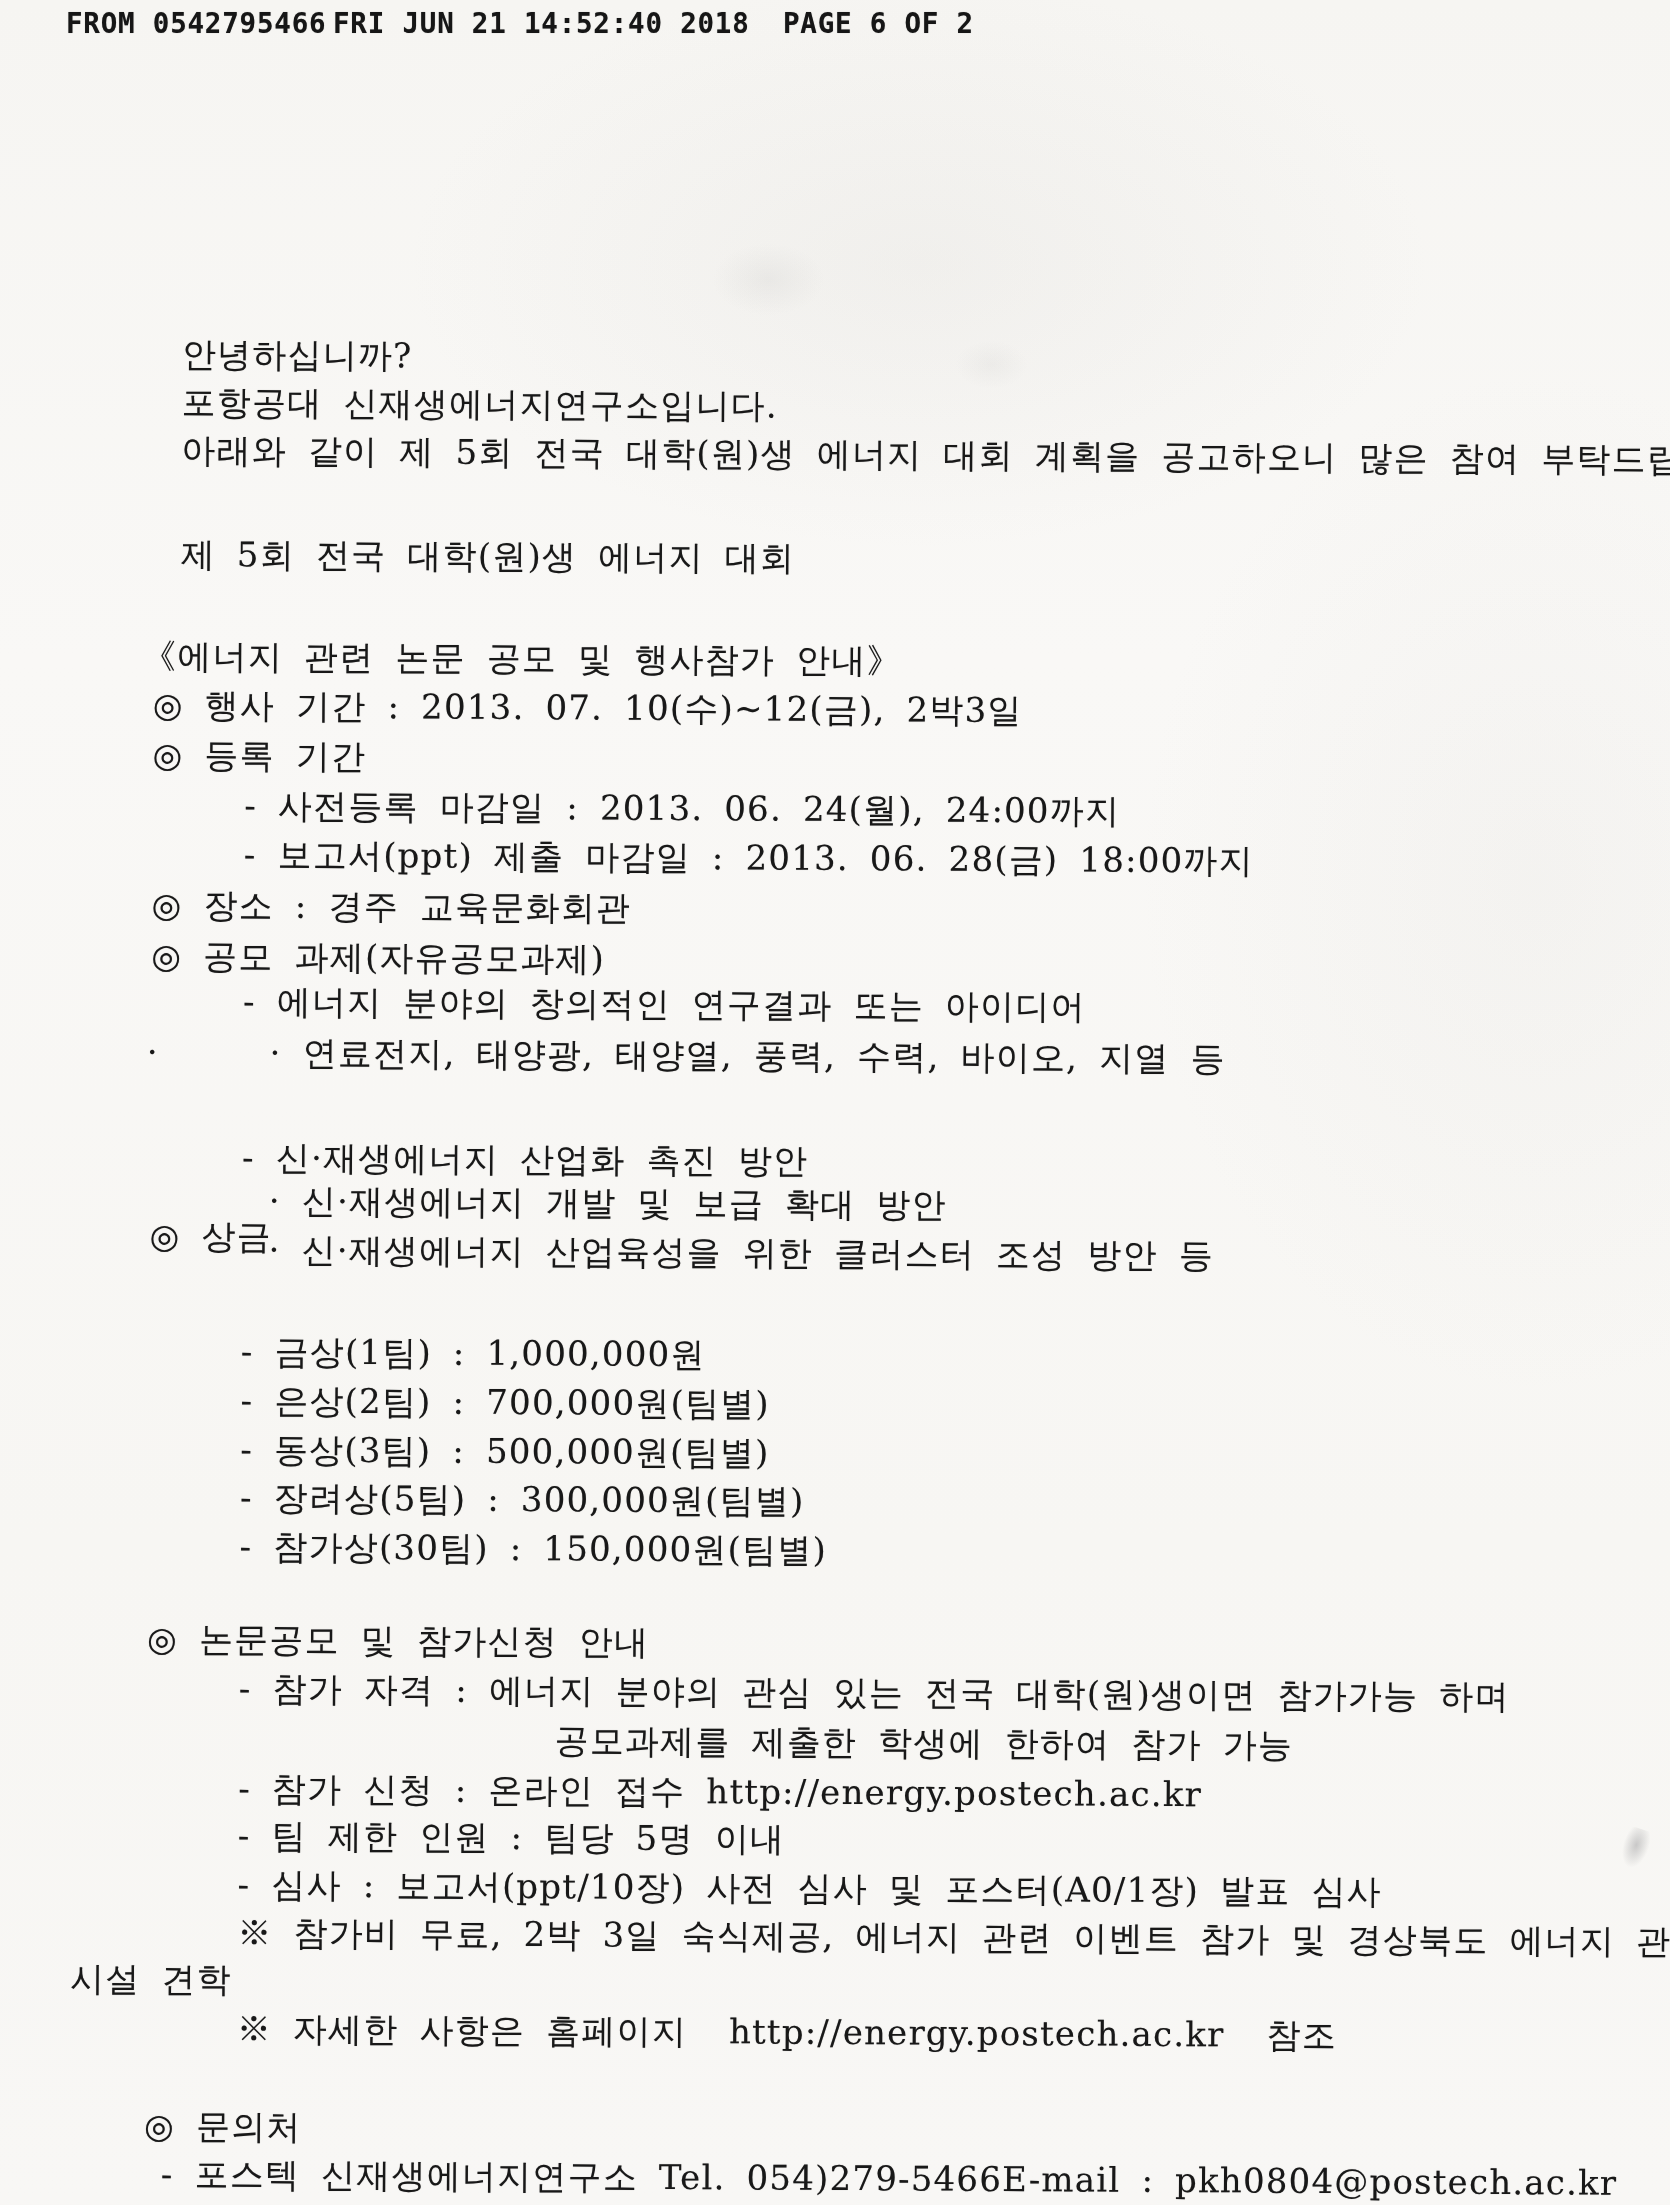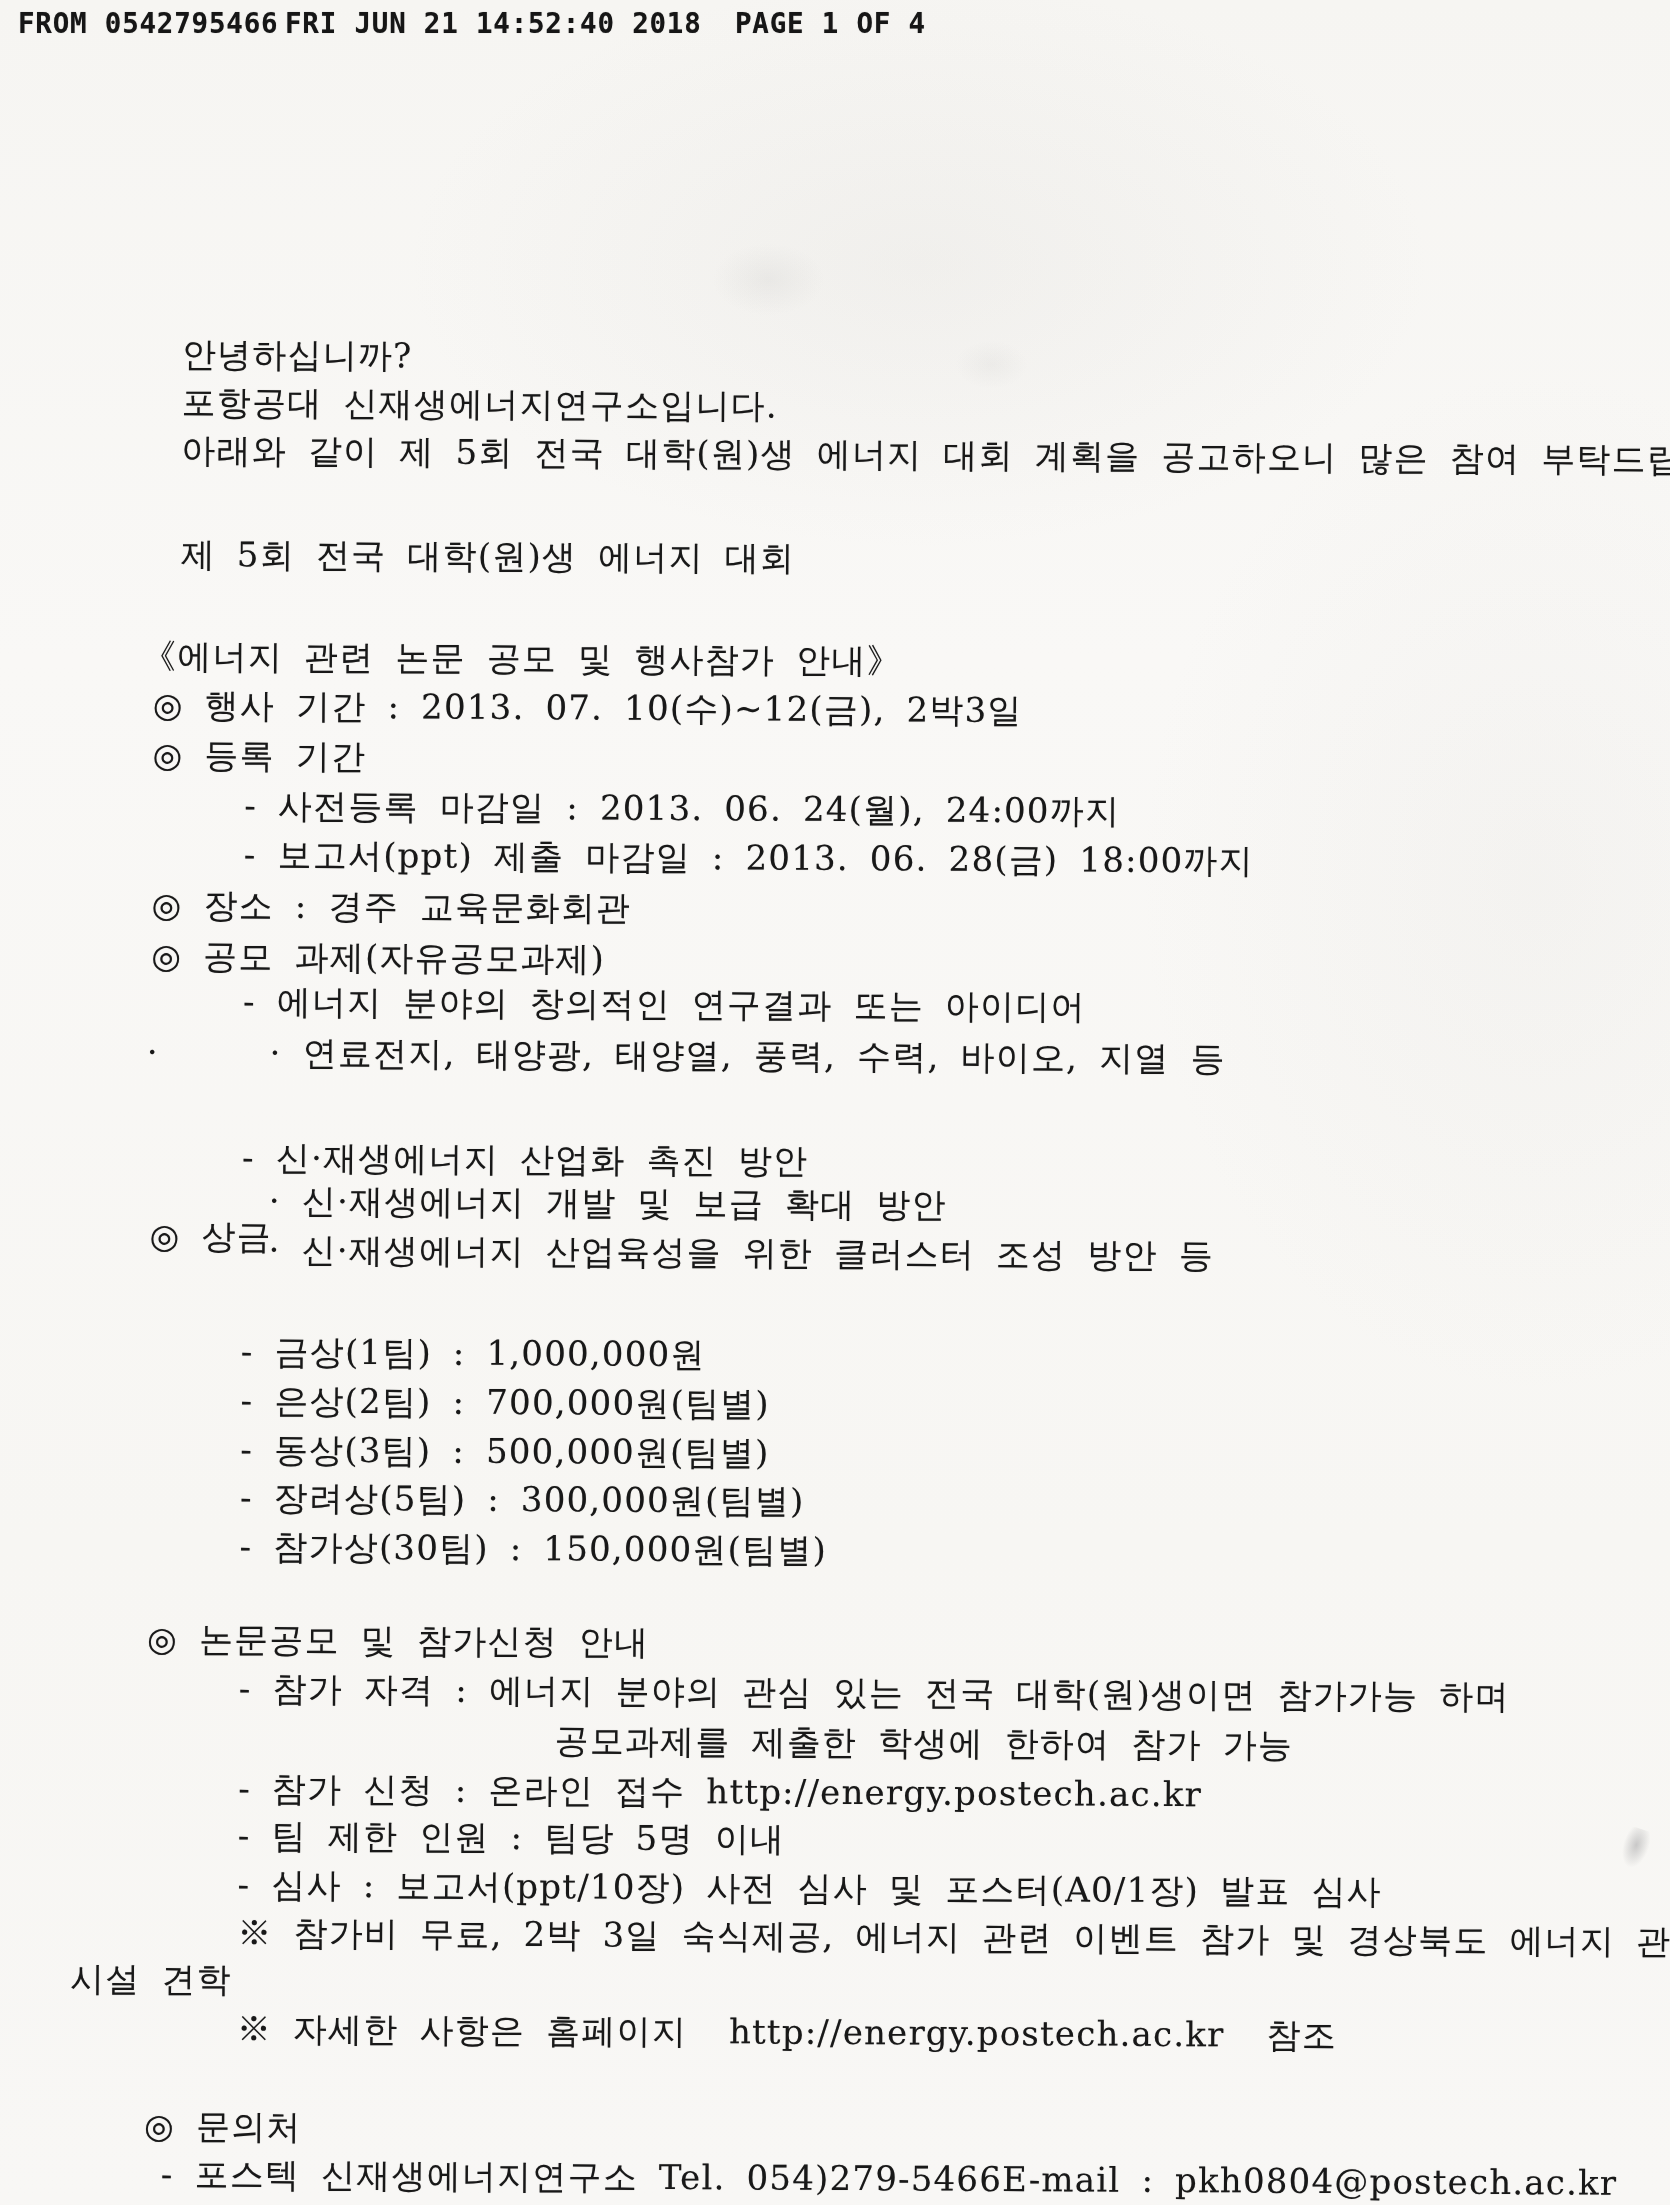--- a/index.html
+++ b/index.html
@@ -31,20 +31,21 @@
     font-weight: bold;
     font-size: 27.5px;
     color: #161616;
     letter-spacing: 0.8px;
     text-shadow: 0 0 0.8px rgba(20,20,20,0.45);
   }
   .fax-header span {
     position: absolute;
     top: 0;
     white-space: pre;
+    margin-left: 48px;
   }
   .fh-from { left: 18px; }
   .fh-datetime { left: 285px; }
   .fh-page { left: 735px; }
   
   .doc {
     position: absolute;
     inset: 0;
     transform: rotate(0.35deg);
     transform-origin: 186px 348px;
@@ -88,21 +89,21 @@
   }
 </style>
 </head>
 <body>
 
 <div class="page">
 
   <div class="fax-header">
     <span class="fh-from">FROM 0542795466</span>
     <span class="fh-datetime">FRI JUN 21 14:52:40 2018</span>
-    <span class="fh-page">PAGE 1 OF 4</span>
+    <span class="fh-page">PAGE 6 OF 2</span>
   </div>
 
   <div class="doc">
 
     <div class="line x-main" style="top:334px">안녕하십니까?</div>
     <div class="line x-main" style="top:382px">포항공대 신재생에너지연구소입니다.</div>
     <div class="line x-main" style="top:430px">아래와 같이 제 5회 전국 대학(원)생 에너지 대회 계획을 공고하오니 많은 참여 부탁드립니다.</div>
 
     <div class="line x-main" style="top:534px">제 5회 전국 대학(원)생 에너지 대회</div>
 

